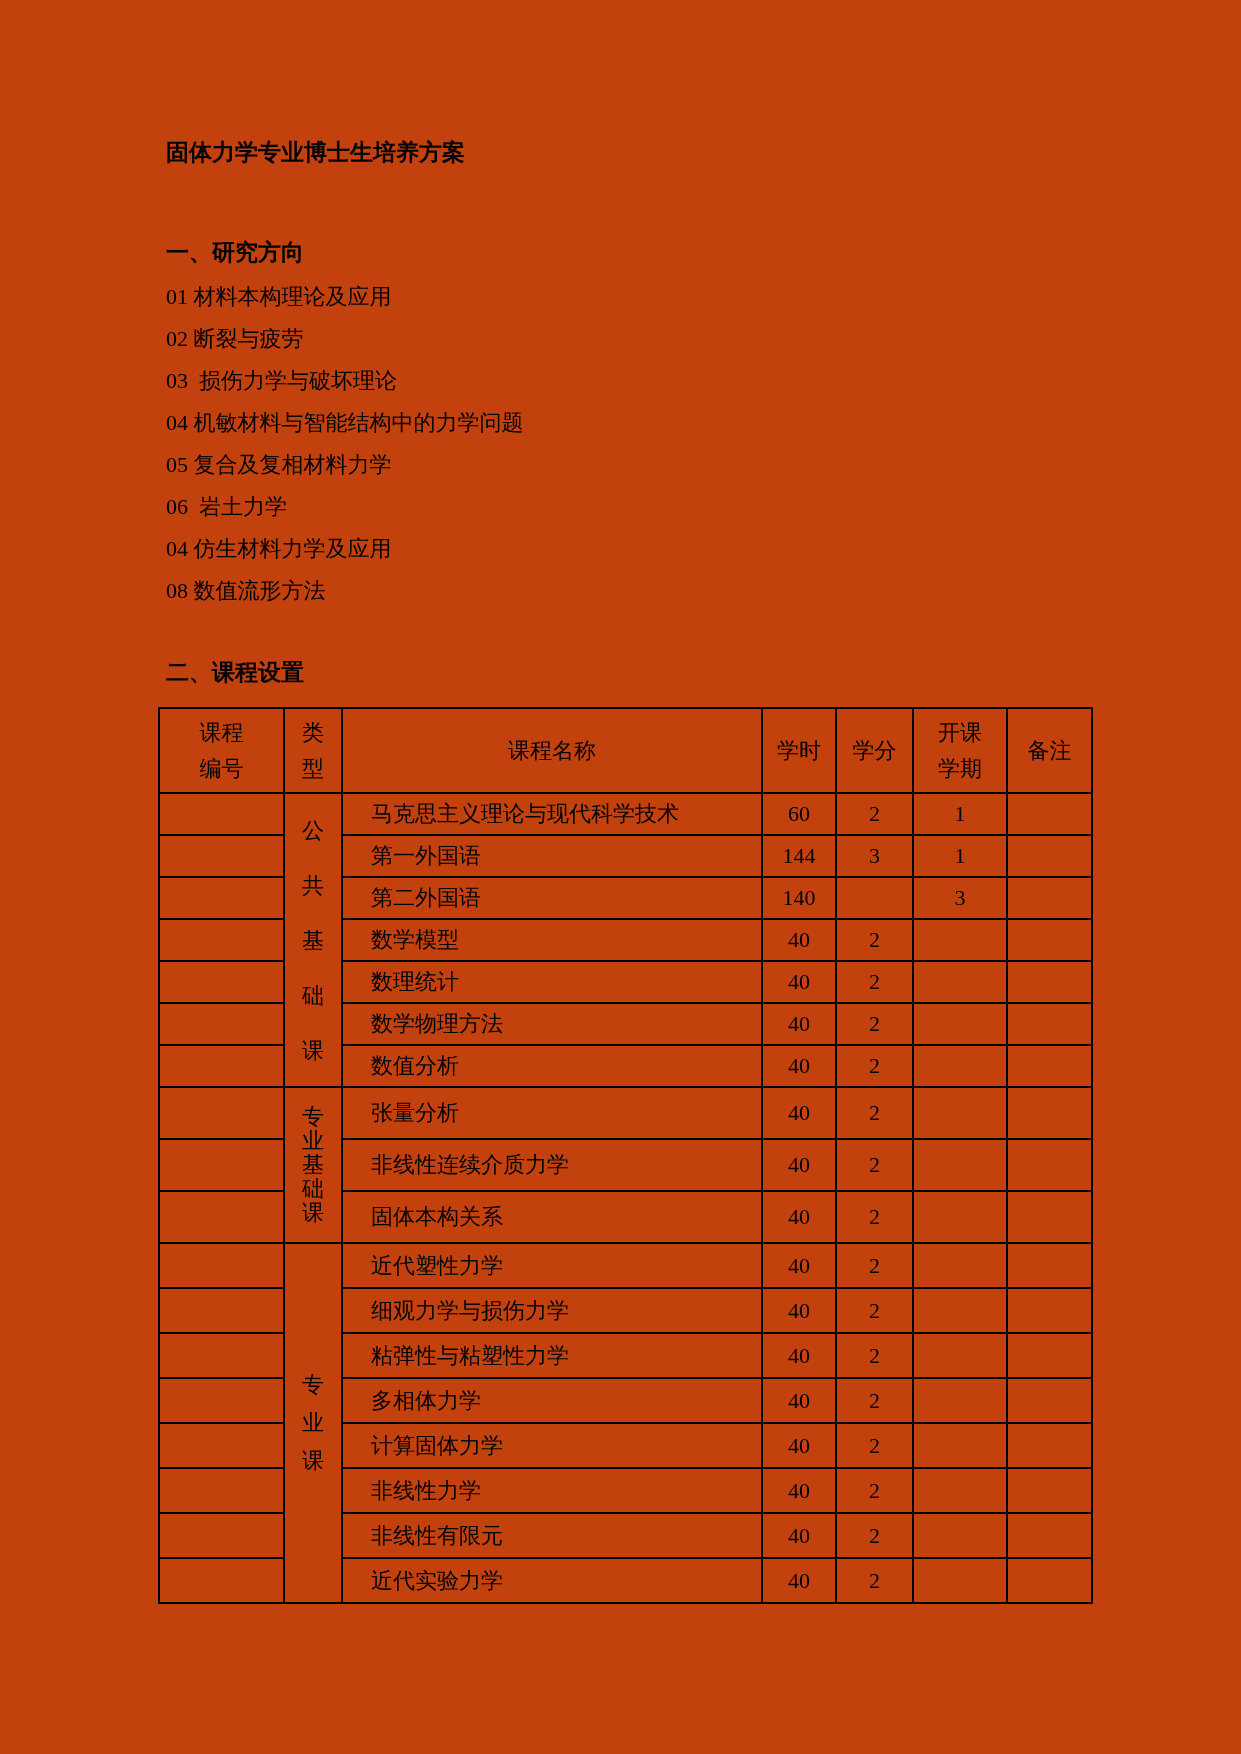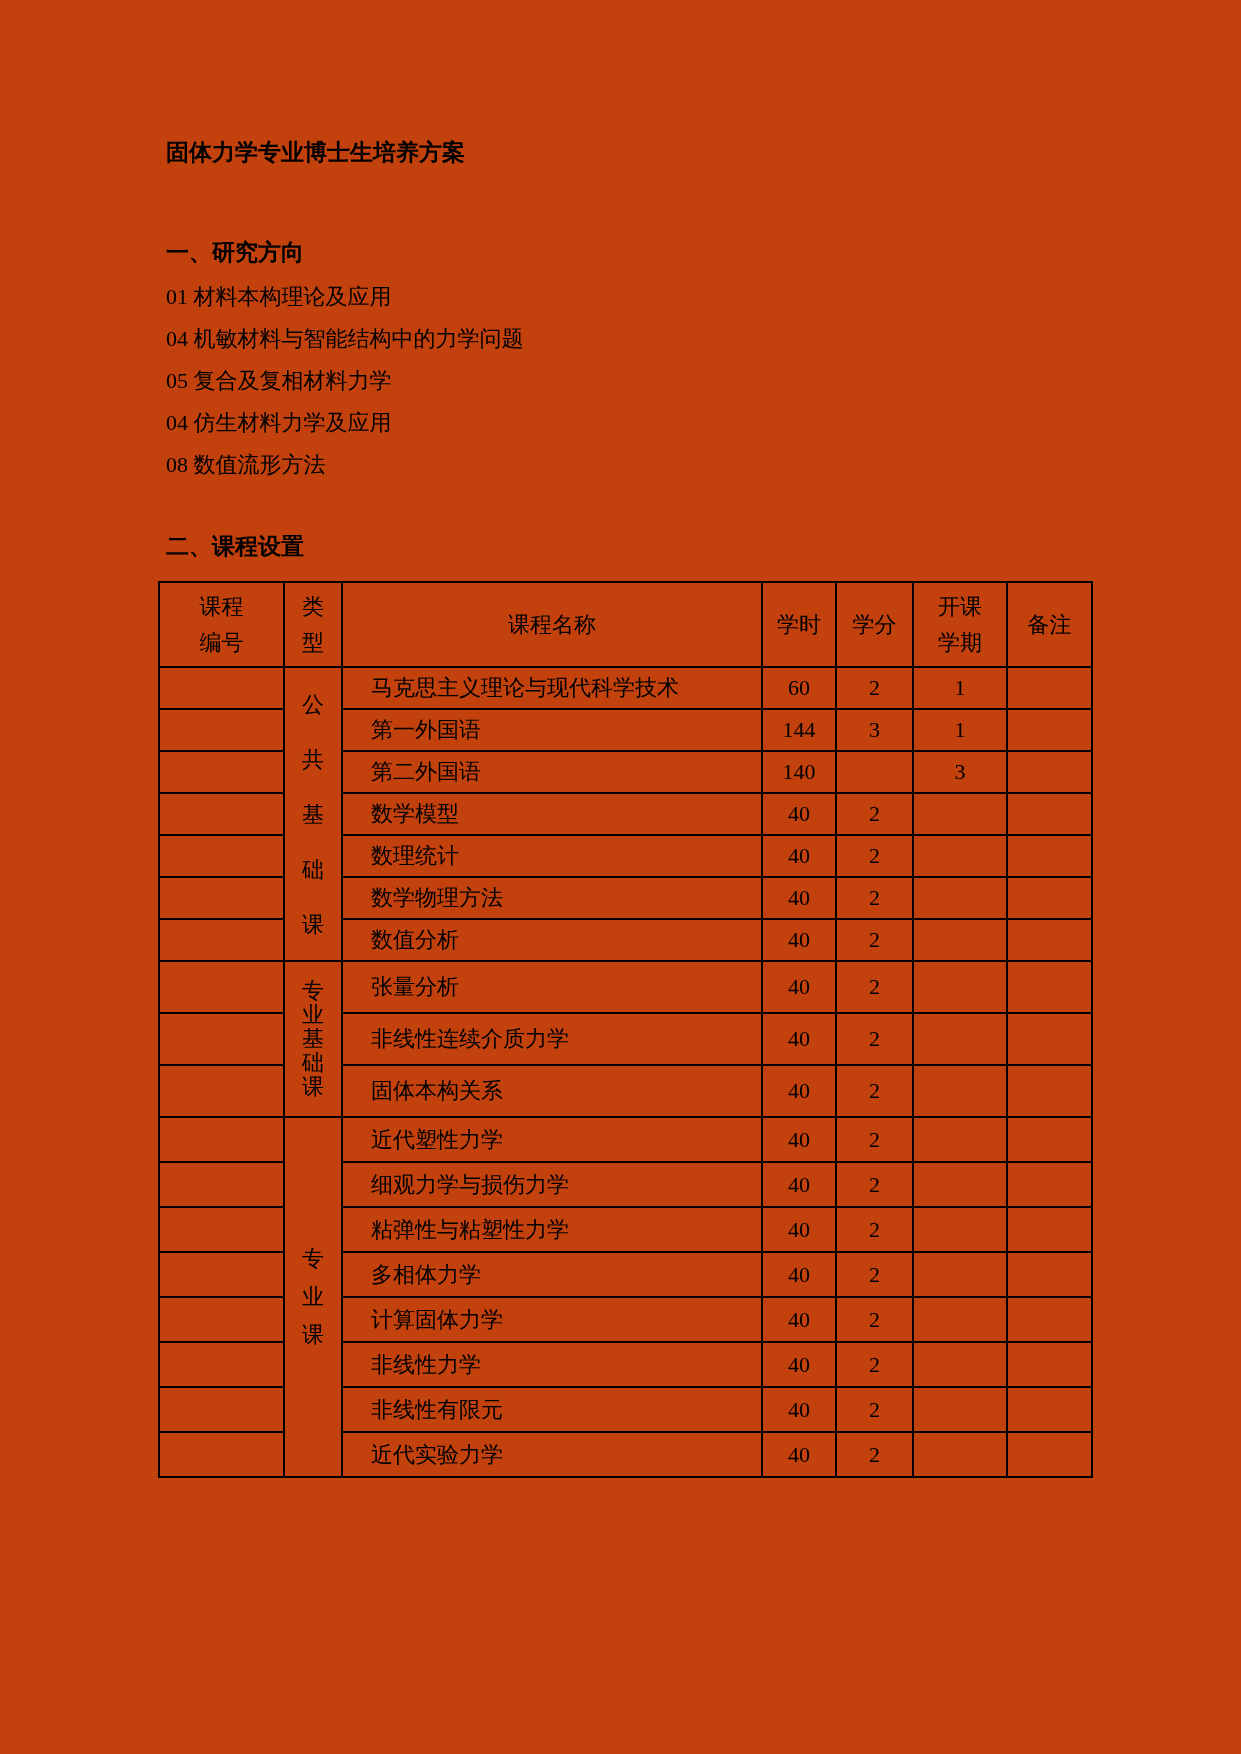--- a/index.html
+++ b/index.html
@@ -73,22 +73,25 @@
 <body>
 
 <div class="page">
 
   <div class="doc-title">固体力学专业博士生培养方案</div>
 
   <div class="sec-heading first">一、研究方向</div>
 
   <div class="ra-list">
     <div class="ra-item">01 材料本构理论及应用</div>
+    <div class="ra-item">02 断裂与疲劳</div>
+    <div class="ra-item">03  损伤力学与破坏理论</div>
     <div class="ra-item">04 机敏材料与智能结构中的力学问题</div>
     <div class="ra-item">05 复合及复相材料力学</div>
+    <div class="ra-item">06  岩土力学</div>
     <div class="ra-item">04 仿生材料力学及应用</div>
     <div class="ra-item">08 数值流形方法</div>
   </div>
 
   <div class="sec-heading second">二、课程设置</div>
 
   <table class="course-table">
     <colgroup>
       <col style="width:125px">
         <col style="width:58px">

